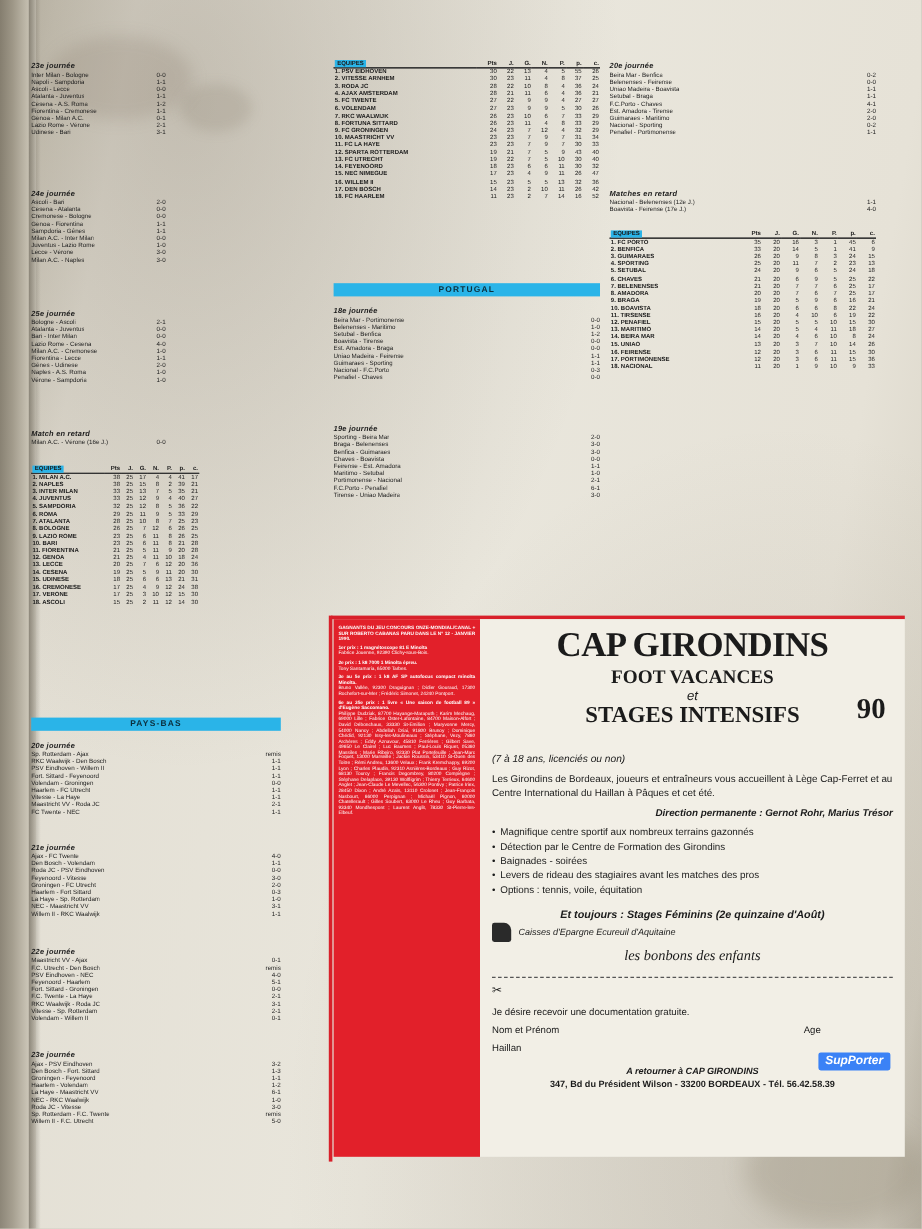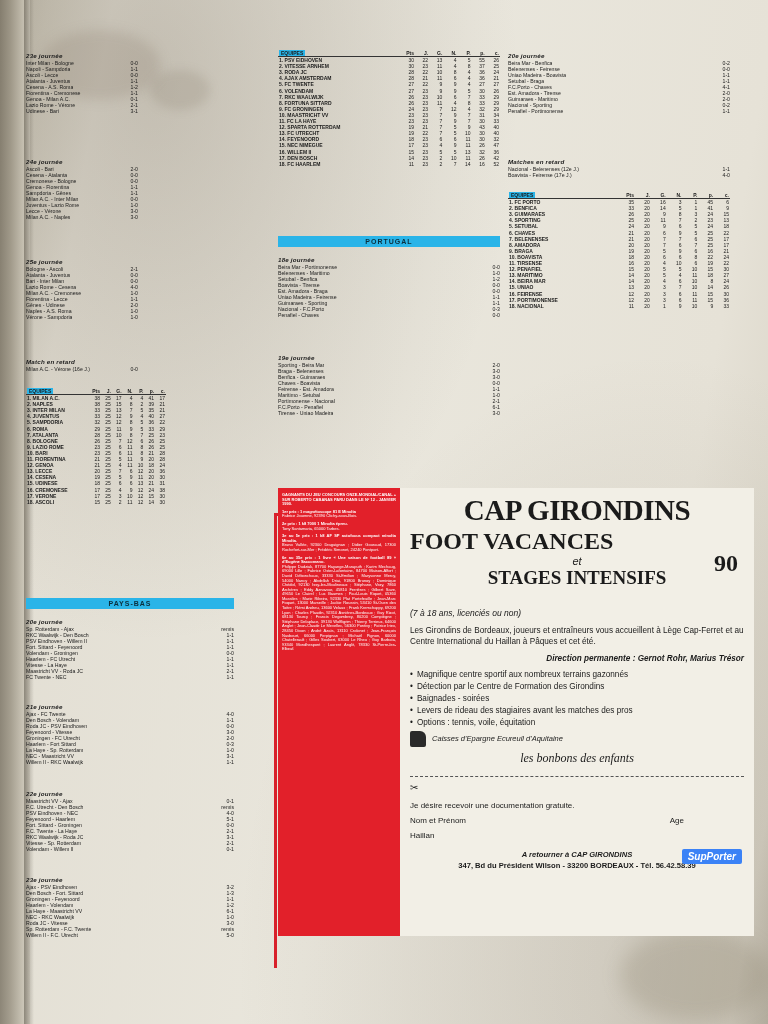--- a/index.html
+++ b/index.html
@@ -65,35 +65,35 @@
   #maintitle .tb { position:absolute; left:26px; top:0; width:232px; height:13px; background:#2ab4e8; }
   #maintitle .tx {
     position:absolute; left:0; top:1px; width:320px;
     font-family:"Liberation Serif", serif;
     font-size:22px; letter-spacing:2.5px; color:#1a1a1a;
   }
   
   #redline { position:absolute; left:250px; top:505px; width:478px; height:3px; background:#d8202a; }
   #redvert { position:absolute; left:248px; top:505px; width:2.5px; height:455px; background:#d8202a; }
   
-  #ad { position:absolute; left:252px; top:480px; width:476px; height:388px; }
+  #ad { position:absolute; left:252px; top:508px; width:476px; height:388px; }
   #adleft {
     position:absolute; left:0; top:0; width:122px; height:448px;
     background:#e2202a; color:#fff; padding:5px 4px;
     font-size:4.0px; line-height:4.6px; text-align:justify;
   }
   #adright {
     position:absolute; left:122px; top:0; width:354px; height:448px;
     background:#f2efe6; padding:6px 10px;
   }
   .capg {
     font-family:"Liberation Serif", serif;
     font-weight:bold; font-size:29px; letter-spacing:-.5px; text-align:center;
   }
-  .foot1 { text-align:left; font-weight:bold; font-size:24px; font-family:"Liberation Serif", serif; margin-top:1px; }
+  .foot1 { text-align:center; font-weight:bold; font-size:16px; font-family:"Liberation Serif", serif; margin-top:1px; }
   .etc { text-align:center; font-size:11px; font-style:italic; }
   .foot2 { text-align:center; font-weight:bold; font-size:19px; font-family:"Liberation Serif", serif; }
   .ninety {
     position:absolute; right:16px; top:62px;
     font-family:"Liberation Serif", serif; font-weight:bold; font-size:24px;
   }
   .ages { font-size:8.5px; font-style:italic; margin-top:19px; }
   .para { font-size:8.2px; line-height:11px; margin-top:7px; }
   .dirperm { font-size:8.2px; font-style:italic; font-weight:bold; margin-top:7px;text-align:right; }
   .bullets { margin-top:6px; font-size:8.2px; line-height:12px; }
@@ -1187,20 +1187,21 @@
         <div class="ages">(7 à 18 ans, licenciés ou non)</div>
         <div class="para">Les Girondins de Bordeaux, joueurs et entraîneurs vous accueillent à Lège Cap-Ferret et au Centre International du Haillan à Pâques et cet été.</div>
         <div class="dirperm">Direction permanente : Gernot Rohr, Marius Trésor</div>
         <div class="bullets" id="adBul">
             <div>Magnifique centre sportif aux nombreux terrains gazonnés</div>
             <div>Détection par le Centre de Formation des Girondins</div>
             <div>Baignades - soirées</div>
             <div>Levers de rideau des stagiaires avant les matches des pros</div>
             <div>Options : tennis, voile, équitation</div>
           </div>
+        <div class="ettj">Et toujours : Stages Féminins (2e quinzaine d'Août)</div>
         <div class="caisse">
           <span style="display:inline-block;width:16px;height:16px;background:#2a2a2a;vertical-align:middle;margin-right:4px;border-radius:2px 6px 2px 2px;"></span>
           <span>Caisses d'Epargne Ecureuil d'Aquitaine</span>
         </div>
         <div class="bonbons">les bonbons des enfants</div>
         <div class="supporter">SupPorter</div>
         <div class="cutline">
           <span style="font-size:10px;">✂</span>
         </div>
         <div class="formline">Je désire recevoir une documentation gratuite.</div>

